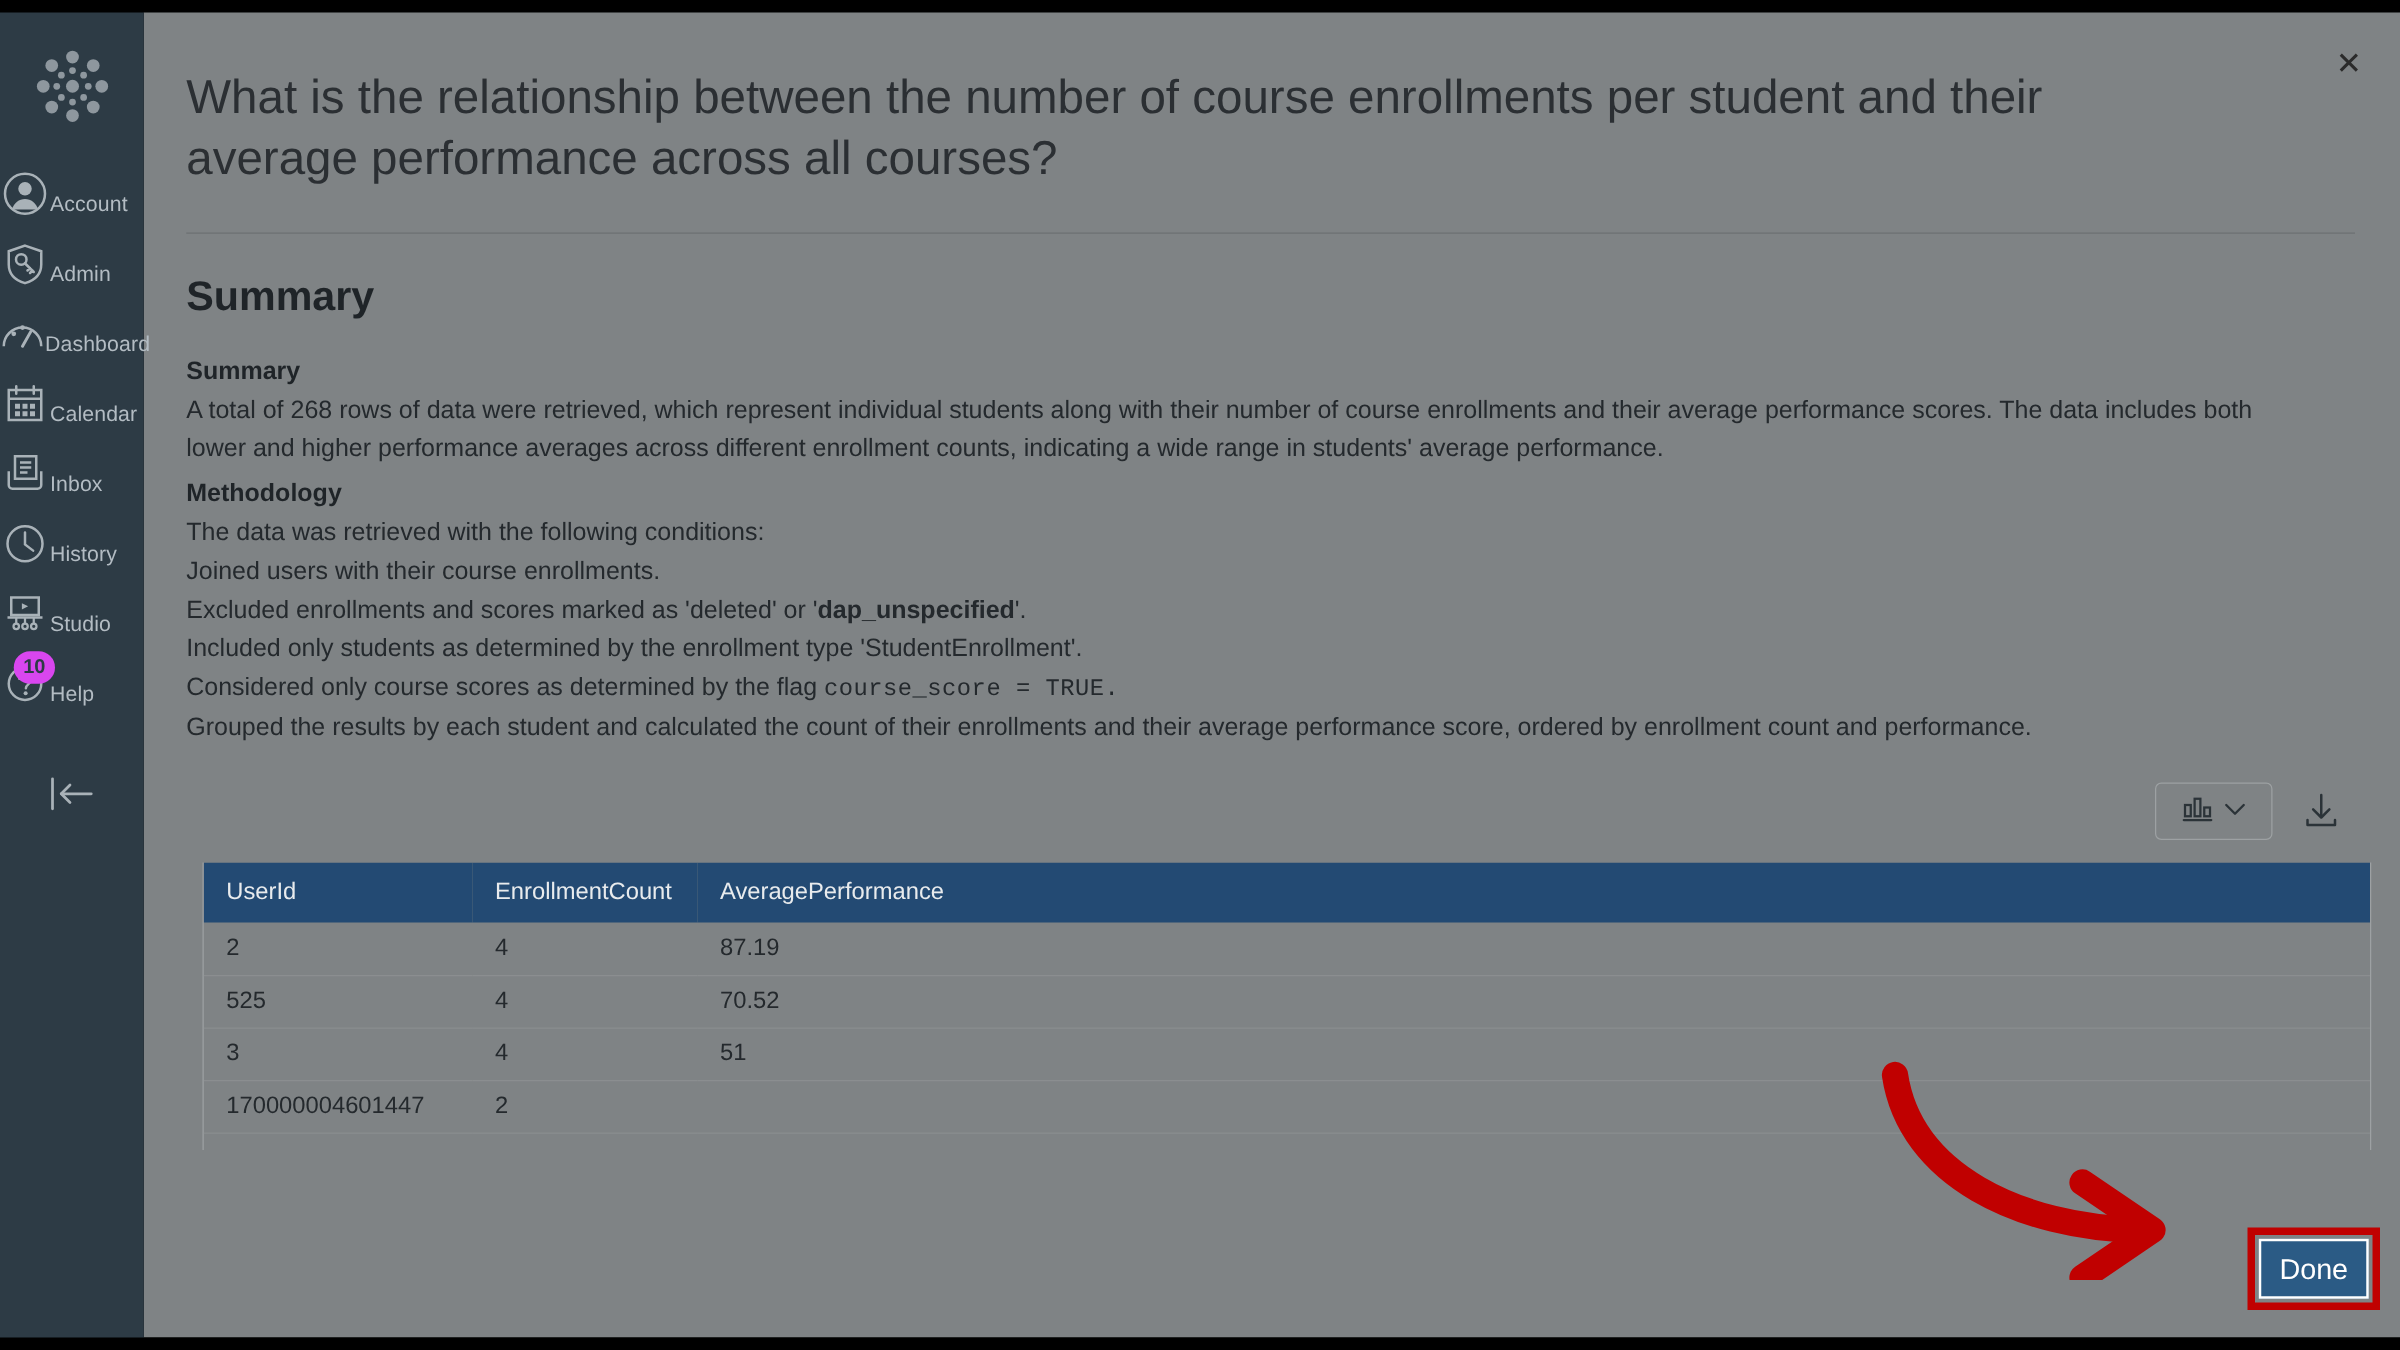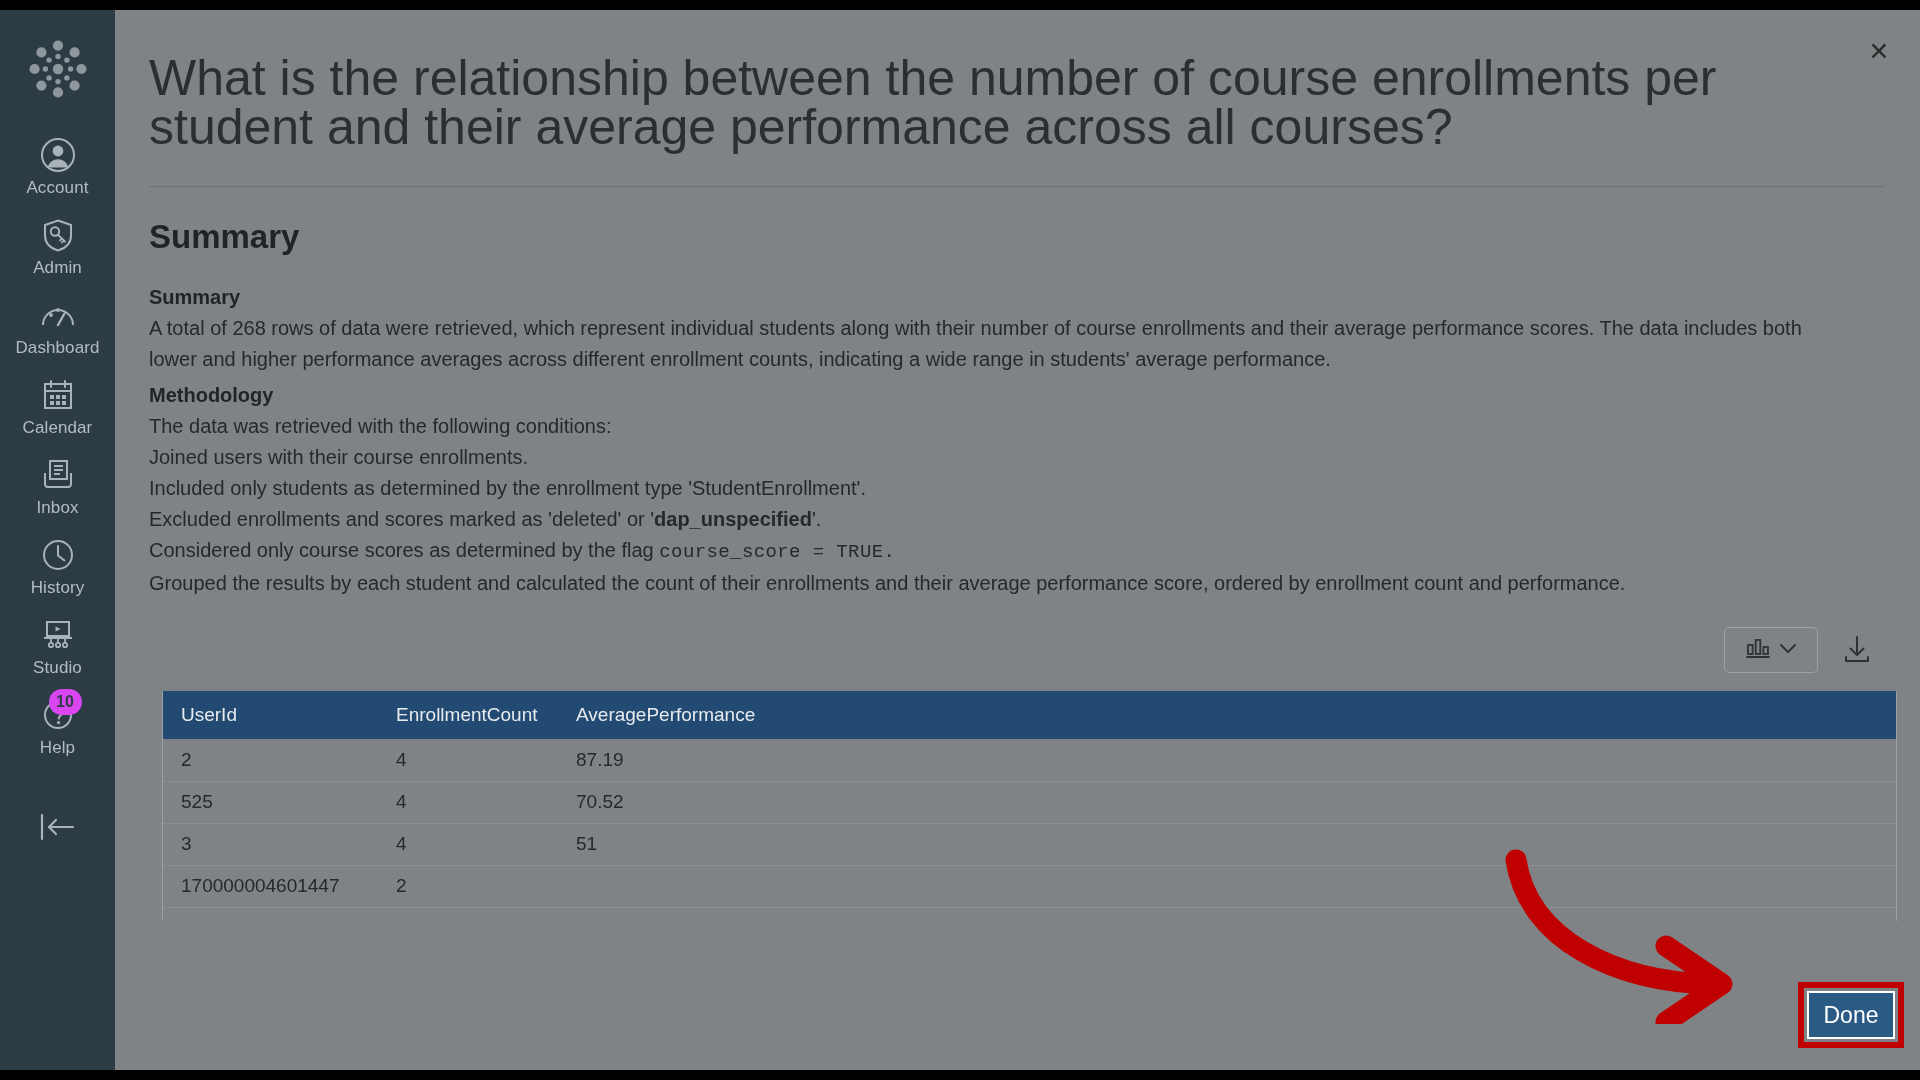--- a/index.html
+++ b/index.html
@@ -30,22 +30,22 @@
   }
   #sidebar .brand {
     width: 62px; height: 62px;
     margin-bottom: 26px;
     display: flex; align-items: center; justify-content: center;
   }
   .nav-item {
     width: 115px;
     padding: 9px 0 7px 0;
     display: flex;
-    flex-direction: column;
-    align-items: center;
+    flex-direction: row;
+    align-items: flex-end;
     text-decoration: none;
     cursor: pointer;
   }
   .nav-item .nav-ico {
     width: 40px; height: 40px;
     display: flex; align-items: center; justify-content: center;
     position: relative;
   }
   .nav-item .nav-label {
     margin-top: 2px;
@@ -91,21 +91,21 @@
     font-size: 25px;
     line-height: 1;
     cursor: pointer;
     z-index: 3;
   }
 
   #panel-head {
     padding: 44px 84px 0 34px;
   }
   #panel-title {
-    font-size: 50px;
+    font-size: 38px;
     line-height: 49px;
     font-weight: 400;
     color: #2B2F33;
     max-width: 1620px;
   }
 
   #divider {
     margin: 34px 0 0 34px;
     width: 1735px;
     height: 1px;
@@ -395,22 +395,22 @@
     <div id="panel-body">
 
       <h2 id="section-title">Summary</h2>
 
       <div class="sub-head">Summary</div>
       <p class="para">A total of 268 rows of data were retrieved, which represent individual students along with their number of course enrollments and their average performance scores. The data includes both lower and higher performance averages across different enrollment counts, indicating a wide range in students' average performance.</p>
 
       <div class="sub-head">Methodology</div>
       <p class="para">The data was retrieved with the following conditions:</p>
       <p class="para">Joined users with their course enrollments.</p>
+      <p class="para"><span>Excluded enrollments and scores marked as 'deleted' or '</span><span class="bold">dap_unspecified</span><span>'.</span></p>
       <p class="para">Included only students as determined by the enrollment type 'StudentEnrollment'.</p>
-      <p class="para"><span>Excluded enrollments and scores marked as 'deleted' or '</span><span class="bold">dap_unspecified</span><span>'.</span></p>
       <p class="para"><span>Considered only course scores as determined by the flag </span><span class="mono">course_score</span><span class="mono"> =  TRUE.</span></p>
       <p class="para">Grouped the results by each student and calculated the count of their enrollments and their average performance score, ordered by enrollment count and performance.</p>
 
       <div id="results-toolbar">
         <div id="viz-select">
           <span>
             <svg width="26" height="24" viewBox="0 0 26 24">
               <rect x="3" y="9" width="4.6" height="9" fill="none" stroke="#2B3338" stroke-width="1.8"></rect>
               <rect x="10.7" y="4" width="4.6" height="14" fill="none" stroke="#2B3338" stroke-width="1.8"></rect>
               <rect x="18.4" y="11" width="4.6" height="7" fill="none" stroke="#2B3338" stroke-width="1.8"></rect>

